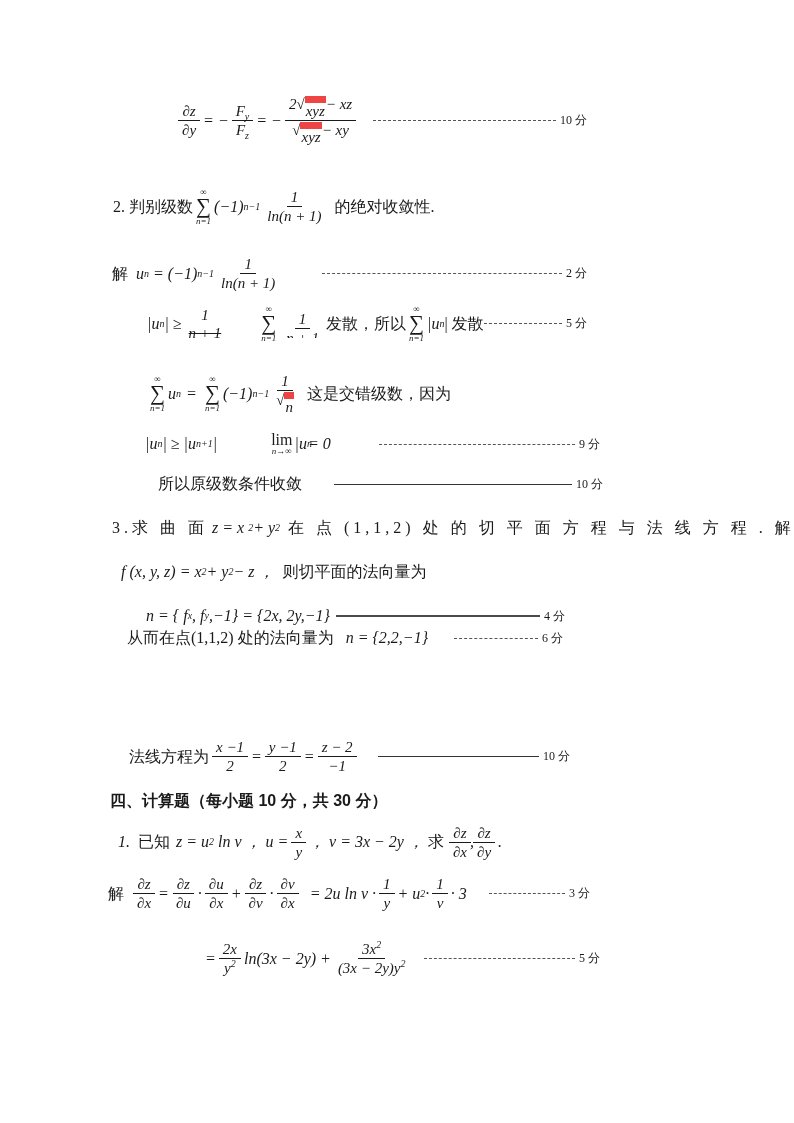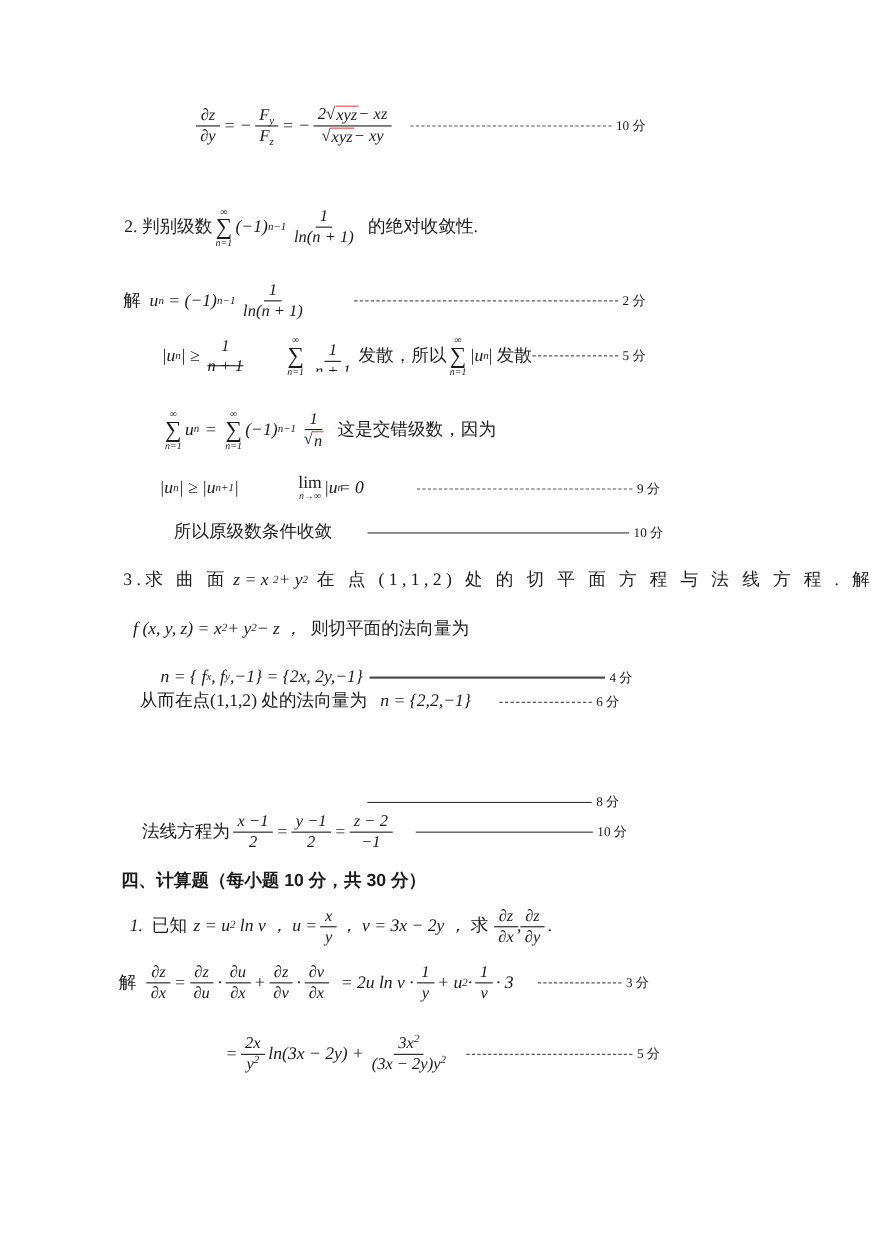--- a/index.html
+++ b/index.html
@@ -22,21 +22,21 @@
   .su .st{font-size:9px;}
   .su .sg{font-size:21px;line-height:.95;}
   .su .sb{font-size:9px;font-style:italic;text-align:right;}
   
   .li{display:inline-flex;flex-direction:column;align-items:center;line-height:1;margin:0 2px;}
   .li .ll{font-size:16px;font-style:normal;}
   .li .ls{font-size:9px;font-style:italic;margin-top:-1px;}
   
   .sq{display:inline-flex;align-items:flex-start;line-height:1.15;}
   .sq .rt{font-style:normal;}
-  .sq .ag{border-top:1px solid #ef4444;padding:0 1px;}
+  .sq .ag{border-top:7px solid #ef4444;padding:0 1px;}
   
   .rule{flex:1;height:0;border-top:1px dashed #555;margin:0 4px;align-self:center;}
   .rule.solid{border-top:1.5px solid #333;}
   .rule.thick{border-top:2px solid #4a4a4a;}
   .score{white-space:nowrap;font-size:12px;font-style:normal;}
   .gap{display:inline-block;height:1px;}
   .tight{margin-left:-4px;}
 </style>
 </head>
 <body>
@@ -190,42 +190,38 @@
 
   <div class="line" style="top:562px;left:121px;">
     <span class="m">f (x, y, z) = x</span>
       <sup>2</sup>
       <span class="m">+ y</span>
       <sup>2</sup>
       <span class="m">− z ，</span>
     <span class="cn" style="margin-left:8px;">则切平面的法向量为</span>
   </div>
 
-  <div class="line" style="top:606px;left:146px;right:219px;">
+  <div class="line" style="top:606px;left:146px;right:229px;">
     <span class="m">n = { f</span>
       <sub>x</sub>
       <span class="m">, f</span>
       <sub>y</sub>
       <span class="m">,−1} = {2x, 2y,−1}</span>
     <span class="rule thick" style="margin-left:6px;"></span>
     <span class="score">4 分</span>
   </div>
 
   <div class="line" style="top:628px;left:127px;right:231px;">
     <span class="cn">从而在点(1,1,2) 处的法向量为</span>
     <span class="m" style="margin-left:12px;">n = {2,2,−1}</span>
     <span class="rule" style="margin-left:26px;"></span>
     <span class="score">6 分</span>
   </div>
 
 
-  <div class="line" style="top:722px;left:330px;right:231px;">
-    <span class="rule solid"></span>
-    <span class="score">8 分</span>
-  </div>
 
   <div class="line" style="top:738px;left:129px;right:224px;">
     <span class="cn">法线方程为</span>
     <span class="fr">
       <span class="nu"><span class="m">x −1</span></span>
       <span class="de"><span class="m">2</span></span>
     </span>
     <span class="m">=</span>
     <span class="fr">
       <span class="nu"><span class="m">y −1</span></span>

